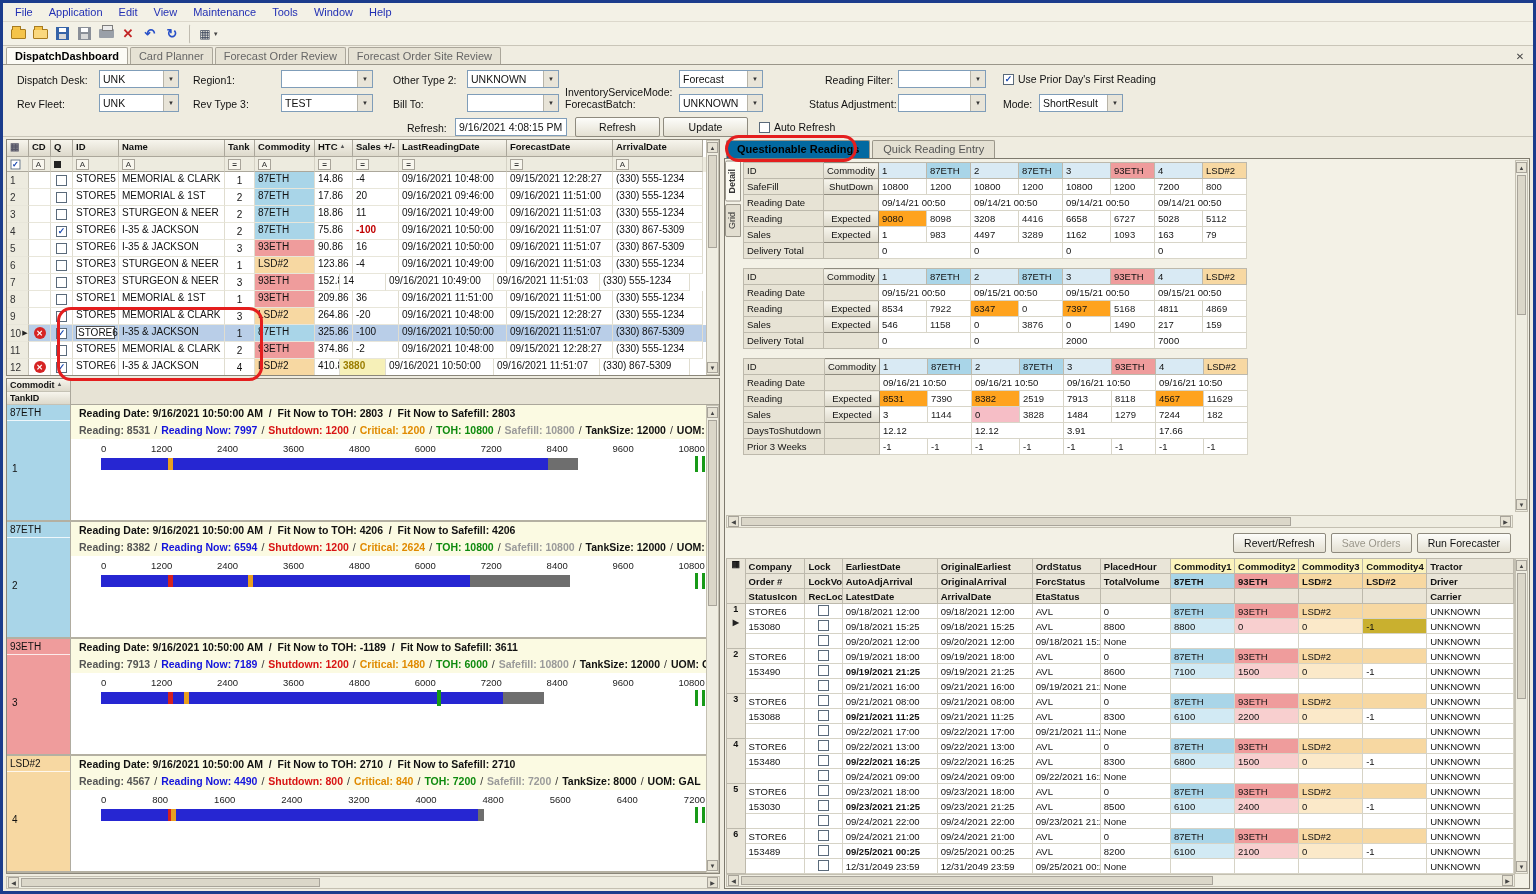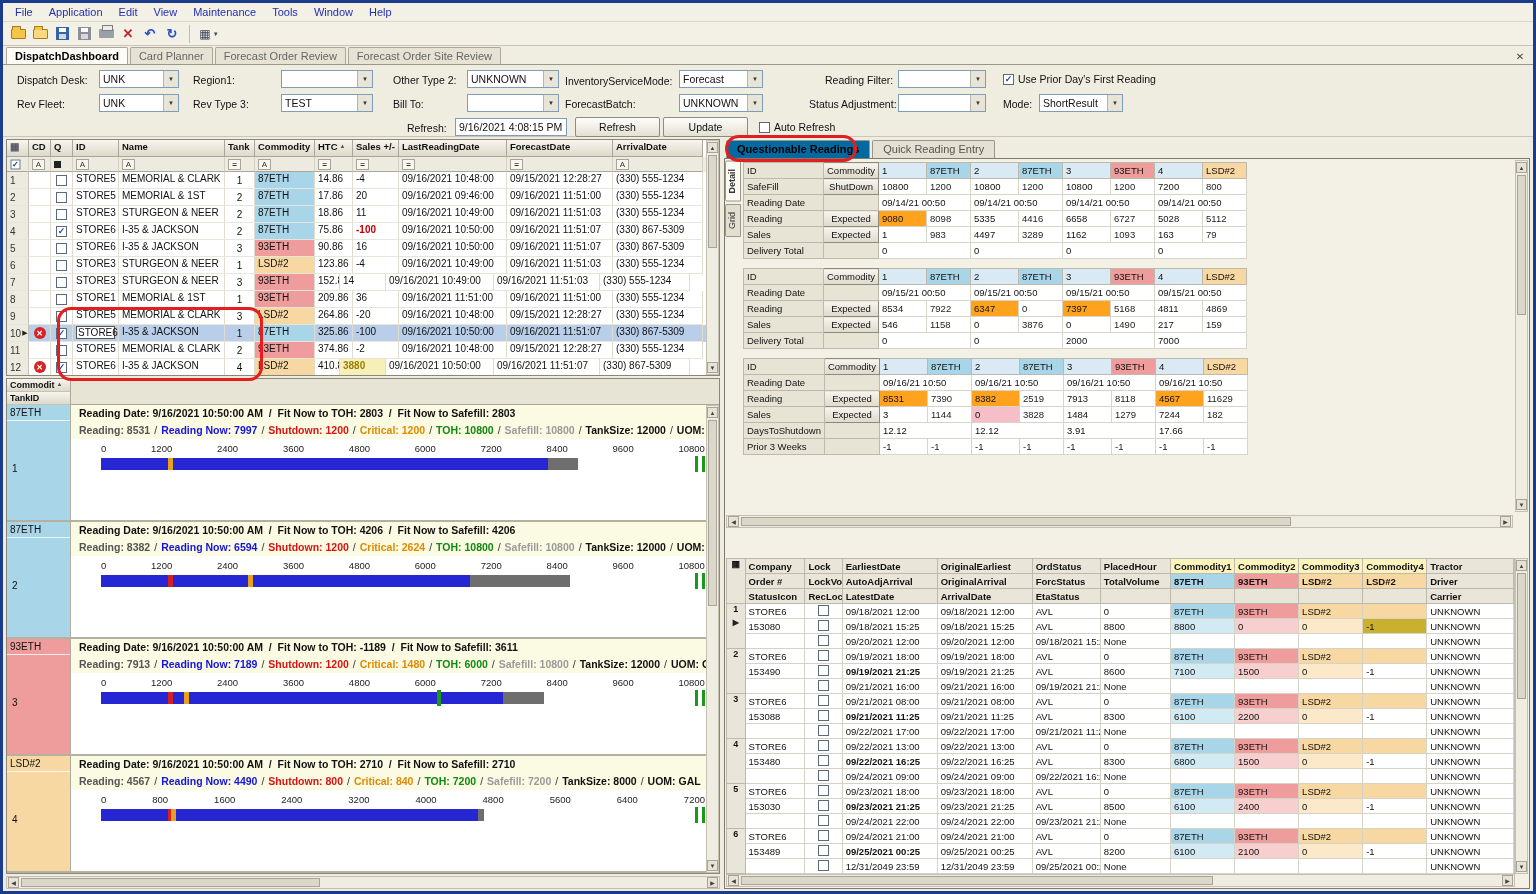--- a/index.html
+++ b/index.html
@@ -234,21 +234,21 @@
     <span class="flab" style="left:190px;top:9px">Region1:</span>
     <div class="combo" style="left:278px;top:5px;width:92px">
         <span class="cv"></span>
         <span class="ca">▼</span>
       </div>
     <span class="flab" style="left:390px;top:9px">Other Type 2:</span>
     <div class="combo" style="left:464px;top:5px;width:92px">
         <span class="cv">UNKNOWN</span>
         <span class="ca">▼</span>
       </div>
-    <span class="flab" style="left:562px;top:10px">InventoryServiceMode:</span>
+    <span class="flab" style="left:562px;top:21px">InventoryServiceMode:</span>
     <div class="combo" style="left:676px;top:5px;width:84px">
         <span class="cv">Forecast</span>
         <span class="ca">▼</span>
       </div>
     <span class="flab" style="left:822px;top:9px">Reading Filter:</span>
     <div class="combo" style="left:895px;top:5px;width:88px">
         <span class="cv"></span>
         <span class="ca">▼</span>
       </div>
     <div class="fcheck" style="left:1000px;top:8px">
@@ -749,21 +749,21 @@
                   <td class="qv" colspan="2">09/14/21 00:50</td>
                   <td class="qv" colspan="2">09/14/21 00:50</td>
                   <td class="qv" colspan="2">09/14/21 00:50</td>
                   <td class="qv" colspan="2">09/14/21 00:50</td>
                 </tr>
                 <tr>
                   <td class="ql">Reading</td>
                   <td class="qsub-btn">Expected</td>
                   <td class="qv hl-orange">9080</td>
                   <td class="qe">8098</td>
-                  <td class="qv">5335</td>
+                  <td class="qv">3208</td>
                   <td class="qe">4416</td>
                   <td class="qv">6658</td>
                   <td class="qe">6727</td>
                   <td class="qv">5028</td>
                   <td class="qe">5112</td>
                 </tr>
                 <tr>
                   <td class="ql">Sales</td>
                   <td class="qsub-btn">Expected</td>
                   <td class="qv">1</td>
@@ -937,20 +937,25 @@
         <div class="vs tables-vs">
             <span class="ar">▲</span>
             <span class="th"></span>
             <span class="ar">▼</span>
           </div>
         <div class="hs tables-hs">
             <span class="ar">◀</span>
             <span class="th" style="width:70%"></span>
             <span class="ar">▶</span>
           </div>
+        <div class="rbuttons">
+          <button class="pbtn">Revert/Refresh</button>
+          <button class="pbtn disabled">Save Orders</button>
+          <button class="pbtn">Run Forecaster</button>
+        </div>
         <div class="ogwrap">
           <div class="oghost" id="ogTable">
               <table class="og">
                 <colgroup>
                   <col style="width:18px">
                   <col style="width:58px">
                   <col style="width:36px">
                   <col style="width:92px">
                   <col style="width:92px">
                   <col style="width:66px">

